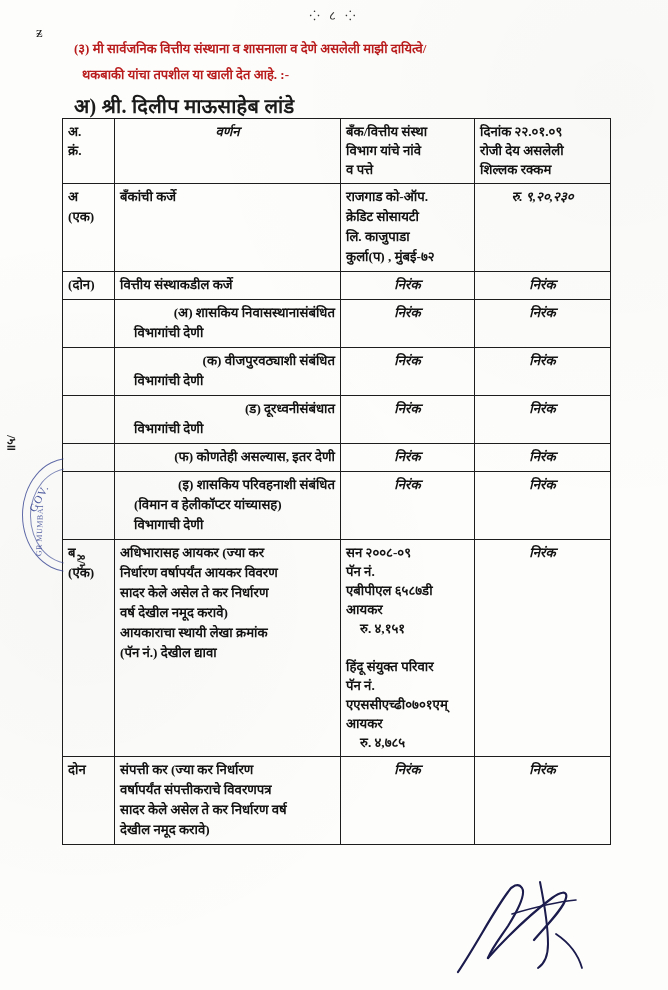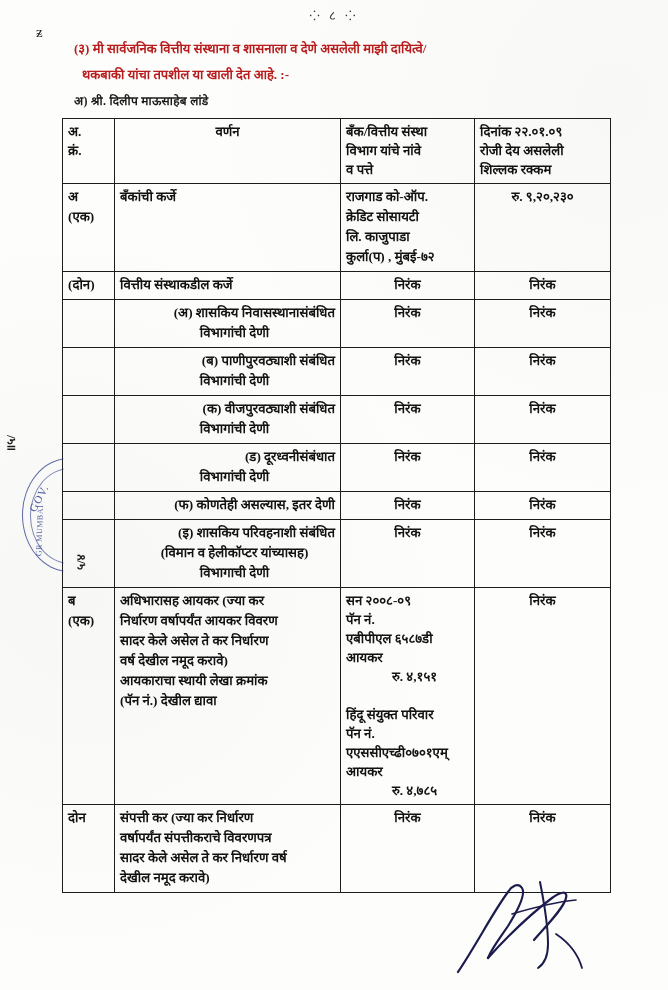--- a/index.html
+++ b/index.html
@@ -52,21 +52,21 @@
     line-height: 26px;
     font-weight: bold;
     color: #b91c1c;
   }
   .intro .l2 { padding-left: 8px; display: block; }
 
   .subject {
     position: absolute;
     top: 92px;
     left: 74px;
-    font-size: 12px;
+    font-size: 20px;
     font-weight: bold;
     letter-spacing: .3px;
   }
 
   table.main {
     position: absolute;
     top: 118px;
     left: 62px;
     width: 548px;
     border-collapse: collapse;
@@ -80,23 +80,23 @@
     padding: 3px 5px 4px 5px;
     font-weight: bold;
     color: #121212;
   }
   .c1 { width: 52px; }
   .c2 { width: 226px; }
   .c3 { width: 134px; }
   .c4 { width: 136px; }
 
   .hdr td { line-height: 19px; }
-  .ctr { text-align: center; }
+  .ctr { text-align: center; font-style: italic; }
   .indent { display: block; padding-left: 10px; text-indent: -10px; text-align: right; }
-  .sub { display: block; padding-left: 14px; text-align: center; }
+  .sub { display: block; padding-left: 14px; }
   .tight { line-height: 19px; }
 
   
   .seal {
     position: absolute;
     left: 8px;
     top: 440px;
     width: 86px;
     height: 150px;
     pointer-events: none;
@@ -254,29 +254,20 @@
       <tr>
         <td></td>
         <td>
           <span class="indent">(अ) शासकिय निवासस्थानासंबंधित</span>
           <span class="sub">विभागांची देणी</span>
         </td>
         <td class="ctr">निरंक</td>
         <td class="ctr">निरंक</td>
       </tr>
 
-      <tr>
-        <td></td>
-        <td>
-          <span class="indent">(ब) पाणीपुरवठ्याशी संबंधित</span>
-          <span class="sub">विभागांची देणी</span>
-        </td>
-        <td class="ctr">निरंक</td>
-        <td class="ctr">निरंक</td>
-      </tr>
 
       <tr>
         <td></td>
         <td>
           <span class="indent">(क) वीजपुरवठ्याशी संबंधित</span>
           <span class="sub">विभागांची देणी</span>
         </td>
         <td class="ctr">निरंक</td>
         <td class="ctr">निरंक</td>
       </tr>

